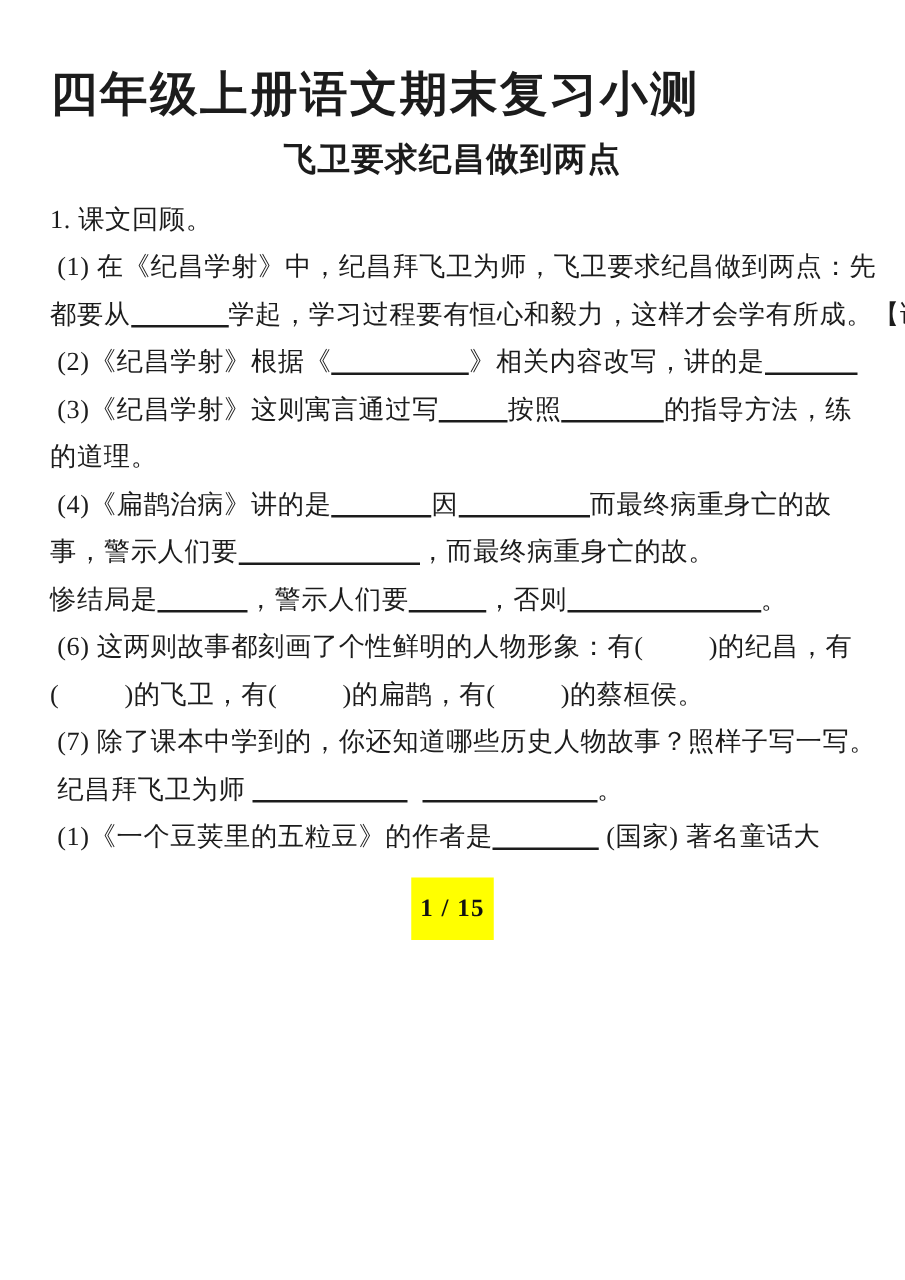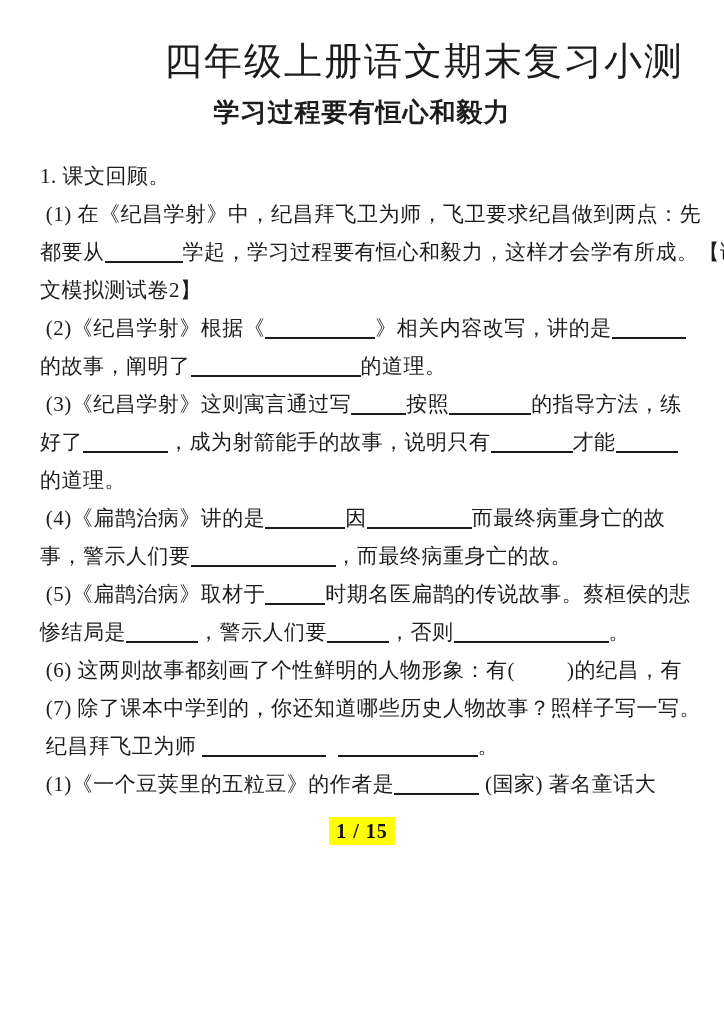--- a/index.html
+++ b/index.html
@@ -15,39 +15,39 @@
     font-family: "Liberation Serif", "DejaVu Serif", serif;
     color: #1c1c1c;
   }
   .doc {
     width: 724px;
     height: 1024px;
     box-sizing: border-box;
     padding: 0 40px;
   }
   .title {
-    margin-top: 37px;
-    text-align: right;
+    margin-top: 52px;
+    text-align: left;
     font-size: 38px;
     line-height: 48px;
-    font-weight: 400;
+    font-weight: 700;
     letter-spacing: 2px;
     white-space: nowrap;
   }
   .subtitle {
     margin-top: 8px;
     text-align: center;
     font-size: 26px;
     line-height: 40px;
     font-weight: 600;
     letter-spacing: 1px;
     white-space: nowrap;
   }
   .doc-body {
-    margin-top: 24px;
+    margin-top: 8px;
   }
   .line {
     font-size: 21px;
     line-height: 38px;
     height: 38px;
     letter-spacing: 0.5px;
     white-space: pre;
     overflow: visible;
   }
   .run { white-space: pre; }
@@ -63,47 +63,44 @@
   }
   .footer {
     margin-top: 14px;
     text-align: center;
   }
   .page-num {
     display: inline-block;
     font-size: 20px;
     font-weight: bold;
     line-height: 26px;
-    padding: 1px 7px;
+    padding: 12px 7px;
     letter-spacing: 1px;
     color: #111111;
   }
 </style>
 </head>
 <body>
 
 <div class="doc">
   <div class="title">四年级上册语文期末复习小测</div>
-  <div class="subtitle">学习过程要有恒心和毅力</div>
+  <div class="subtitle">飞卫要求纪昌做到两点</div>
 
   <div class="doc-body" id="doc-body">
       <div class="line"><span class="run">1. 课文回顾。</span></div>
       <div class="line"><span class="run"> (1) 在《纪昌学射》中，纪昌拜飞卫为师，飞卫要求纪昌做到两点：先</span></div>
       <div class="line"><span class="run">都要从</span><span class="blank" style="width: 78px;"></span><span class="run">学起，学习过程要有恒心和毅力，这样才会学有所成。【语</span></div>
-      <div class="line"><span class="run">文模拟测试卷2】</span></div>
       <div class="line"><span class="run"> (2)《纪昌学射》根据《</span><span class="blank" style="width: 110px;"></span><span class="run">》相关内容改写，讲的是</span><span class="blank" style="width: 74px;"></span></div>
-      <div class="line"><span class="run">的故事，阐明了</span><span class="blank" style="width: 170px;"></span><span class="run">的道理。</span></div>
       <div class="line"><span class="run"> (3)《纪昌学射》这则寓言通过写</span><span class="blank" style="width: 55px;"></span><span class="run">按照</span><span class="blank" style="width: 82px;"></span><span class="run">的指导方法，练</span></div>
-      <div class="line"><span class="run">好了</span><span class="blank" style="width: 85px;"></span><span class="run">，成为射箭能手的故事，说明只有</span><span class="blank" style="width: 82px;"></span><span class="run">才能</span><span class="blank" style="width: 62px;"></span></div>
       <div class="line"><span class="run">的道理。</span></div>
       <div class="line"><span class="run"> (4)《扁鹊治病》讲的是</span><span class="blank" style="width: 80px;"></span><span class="run">因</span><span class="blank" style="width: 105px;"></span><span class="run">而最终病重身亡的故</span></div>
       <div class="line"><span class="run">事，警示人们要</span><span class="blank" style="width: 145px;"></span><span class="run">，而最终病重身亡的故。</span></div>
-      <div class="line"><span class="run"> (5)《扁鹊治病》取材于</span><span class="blank" style="width: 60px;"></span><span class="run">时期名医扁鹊的传说故事。蔡桓侯的悲</span></div>
       <div class="line"><span class="run">惨结局是</span><span class="blank" style="width: 72px;"></span><span class="run">，警示人们要</span><span class="blank" style="width: 62px;"></span><span class="run">，否则</span><span class="blank" style="width: 155px;"></span><span class="run">。</span></div>
       <div class="line"><span class="run"> (6) 这两则故事都刻画了个性鲜明的人物形象：有(</span><span class="gap" style="width: 52px;"></span><span class="run">)的纪昌，有</span></div>
+      <div class="line"><span class="run">(</span><span class="gap" style="width: 52px;"></span><span class="run">)的飞卫，有(</span><span class="gap" style="width: 52px;"></span><span class="run">)的扁鹊，有(</span><span class="gap" style="width: 52px;"></span><span class="run">)的蔡桓侯。</span></div>
       <div class="line"><span class="run"> (7) 除了课本中学到的，你还知道哪些历史人物故事？照样子写一写。</span></div>
       <div class="line"><span class="run"> 纪昌拜飞卫为师 </span><span class="blank" style="width: 124px;"></span><span class="run">  </span><span class="blank" style="width: 140px;"></span><span class="run">。</span></div>
       <div class="line"><span class="run"> (1)《一个豆荚里的五粒豆》的作者是</span><span class="blank" style="width: 85px;"></span><span class="run"> (国家) 著名童话大</span></div>
     </div>
 
   <div class="footer">
     <span class="page-num" id="page-num" style="background: rgb(255, 255, 0);"><span>1</span><span> / </span><span>15</span></span>
   </div>
 </div>
 

